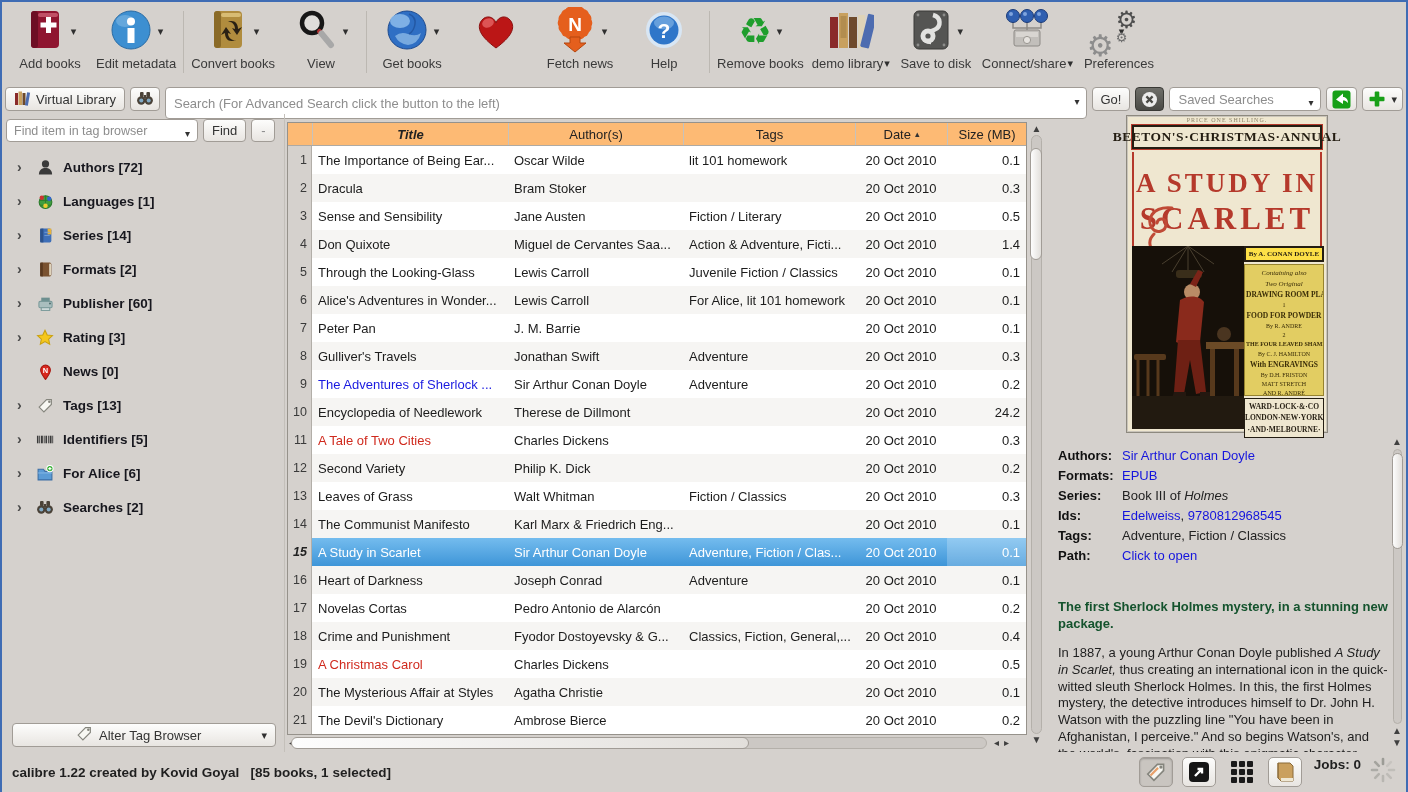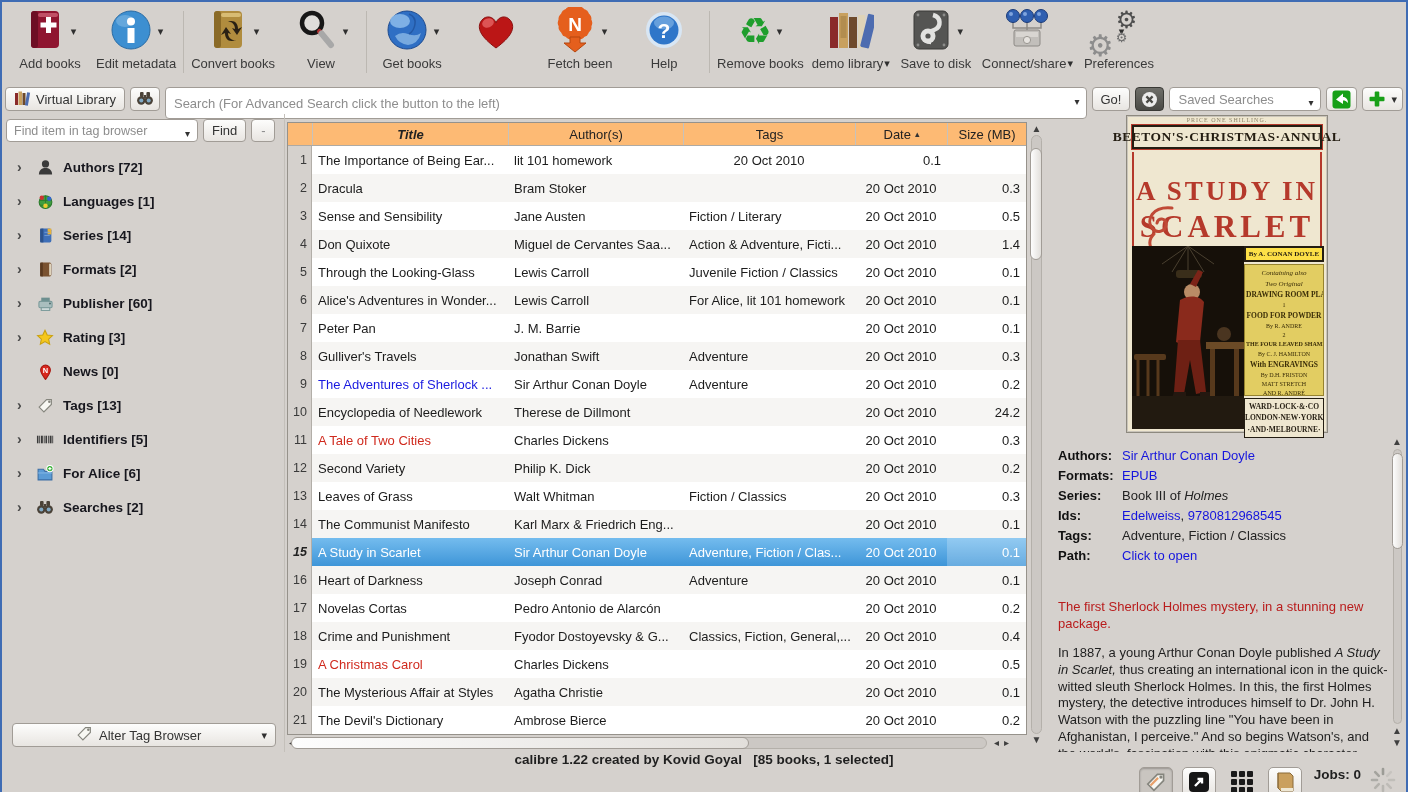--- a/index.html
+++ b/index.html
@@ -103,21 +103,21 @@
   .cover { position:absolute; left:80px; top:1px; width:202px; height:318px;
            background:#efe7d0; border:1px solid #8d897f; box-shadow:0 0 0 1px #c9c4ba inset; }
   .cover, .cover * { font-family:"Liberation Serif",serif; }
   .cov-price { position:absolute; top:1px; left:0; right:0; text-align:center; font-size:6px;
                color:#8d8268; letter-spacing:1px; }
   .cov-banner { position:absolute; top:9px; left:5px; right:5px; height:24px; border:2px solid #241d12;
                 box-shadow:0 0 0 1px #b5392b; display:flex; align-items:center; justify-content:center;
                 font-weight:bold; font-size:13.5px; color:#241d12; letter-spacing:0.5px; white-space:nowrap;}
   .cov-title { position:absolute; top:36px; left:5px; right:5px; height:94px; border-left:2px solid #b5392b;
                border-right:2px solid #b5392b; text-align:center; color:#b5392b; }
-  .cov-t1 { font-size:27px; font-weight:bold; letter-spacing:3px; margin-top:24px; }
+  .cov-t1 { font-size:27px; font-weight:bold; letter-spacing:3px; margin-top:16px; }
   .cov-t2 { font-size:31px; font-weight:bold; letter-spacing:4px; margin-top:2px; }
   .cov-flourish { position:absolute; left:8px; top:48px; }
   .cov-illus { position:absolute; left:5px; top:130px; width:112px; height:183px; background:#161009; overflow:hidden;}
   .cov-right { position:absolute; left:117px; top:130px; width:80px; bottom:5px; }
   .cov-byline { border:2px solid #241d12; background:#fde047; height:16px; display:flex; align-items:center;
                 justify-content:center; font-weight:bold; font-size:7px; color:#241d12; white-space:nowrap;}
   .cov-panel { margin-top:2px; border:1px solid #96832f; background:#e2cd62; padding:3px 1px;
                text-align:center; color:#3a2d08; height:132px; overflow:hidden;}
   .cov-panel div { white-space:nowrap; }
   .cl-i  { font-style:italic; font-size:7px; line-height:1.5; }
@@ -126,32 +126,32 @@
   .cl-s  { font-size:6px; line-height:1.5; }
   .cov-pub { margin-top:2px; border:1px solid #241d12; background:#efe7d0; text-align:center;
              padding:2px 0; color:#241d12; }
   .cov-pub div { font-weight:bold; font-size:7.5px; line-height:1.5; white-space:nowrap; }
 
   .details { position:absolute; top:332px; left:12px; width:330px; }
   .field-row { display:flex; font-size:13px; line-height:20px; }
   .field-label { width:64px; font-weight:bold; color:#111; flex:none; }
   .field-value { color:#222; white-space:nowrap; overflow:hidden; }
   .link { color:#1515dd; cursor:pointer; }
-  .desc-title { margin-top:13px; font-weight:normal; font-size:13px; color:#b91c1c; line-height:1.3; }
+  .desc-title { margin-top:13px; font-weight:bold; font-size:13px; color:#14532d; line-height:1.3; }
   .desc { margin-top:12px; font-size:13px; color:#1e1e1e; line-height:1.3; }
   .rp-scroll { position:absolute; right:4px; top:323px; bottom:4px; width:14px; }
   .rp-scroll .track { position:absolute; top:12px; bottom:24px; left:3px; width:9px; }
   .rp-scroll .thumb { position:absolute; top:16px; left:2px; width:11px; height:96px; }
   .rp-scroll .up { position:absolute; top:0; width:100%; }
   .rp-scroll .dn1 { position:absolute; bottom:12px; width:100%; }
   .rp-scroll .dn2 { position:absolute; bottom:0; width:100%; }
 
   
   .statusbar { position:absolute; left:0; right:0; bottom:0; height:40px; display:flex;
-               align-items:center; padding:0 10px;flex-direction:column; }
+               align-items:center; padding:0 10px; }
   .status-text { font-size:13.5px; font-weight:bold; color:#1f1f1f; white-space:pre; }
   .status-right { margin-left:auto; display:flex; align-items:flex-start; gap:9px; }
   .sq-btn { width:34px; height:30px; display:flex; align-items:center; justify-content:center;
             border:1px solid #a19c96; border-radius:5px; background:linear-gradient(#fdfdfc,#e8e5e1); }
   .sq-btn.pressed { background:#c9c5c0; box-shadow:inset 0 1px 2px rgba(0,0,0,0.25); }
   .sq-btn.flat { border:none; background:none; }
   .jobs { font-size:13.5px; font-weight:bold; color:#1f1f1f; margin-left:3px; }
 </style>
 </head>
 <body>
@@ -254,21 +254,21 @@
                 <rect x="8" y="2" width="28" height="28" rx="6" transform="rotate(22 22 16)"></rect>
                 <rect x="8" y="2" width="28" height="28" rx="6" transform="rotate(45 22 16)"></rect>
                 <rect x="8" y="2" width="28" height="28" rx="6" transform="rotate(67 22 16)"></rect>
               </g>
               <text x="22" y="24" text-anchor="middle" font-size="19" font-weight="bold" fill="#fff" font-family="Liberation Sans,sans-serif">N</text>
               <path d="M17 30 h10 v6 h6 l-11 9 -11-9 h6z" fill="#e55f1d" stroke="#b5470f"></path>
             </svg></span>
           <span class="tool-arrow">▾</span>
         </div>
         <div class="tool-label">
-          <span>Fetch been</span>
+          <span>Fetch news</span>
         </div>
       </div>
       <div class="tool-btn">
         <div class="tool-top">
           <span><svg width="42" height="42" viewBox="0 0 42 42">
               <circle cx="21" cy="21" r="18" fill="#d8e6f4"></circle>
               <circle cx="21" cy="21" r="14.5" fill="#2f76c9"></circle>
               <ellipse cx="21" cy="14" rx="10" ry="6.5" fill="#7eb0e4" opacity="0.7"></ellipse>
               <text x="21" y="28.5" text-anchor="middle" font-size="21" font-weight="bold" fill="#fff" font-family="Liberation Sans,sans-serif">?</text>
             </svg></span>
@@ -576,20 +576,21 @@
         <div class="th">
           <span>Date</span>
           <span class="sort-arrow">▴</span>
         </div>
         <div class="th">Size (MB)</div>
       </div>
       <div id="tbody">
           <div class="trow grid-cols">
             <div class="td num">1</div>
             <div class="td title">The Importance of Being Ear...</div>
+            <div class="td authors">Oscar Wilde</div>
             <div class="td tags">lit 101 homework</div>
             <div class="td date">20 Oct 2010</div>
             <div class="td size">0.1</div>
           </div>
           <div class="trow grid-cols alt">
             <div class="td num">2</div>
             <div class="td title">Dracula</div>
             <div class="td authors">Bram Stoker</div>
             <div class="td tags"></div>
             <div class="td date">20 Oct 2010</div>

